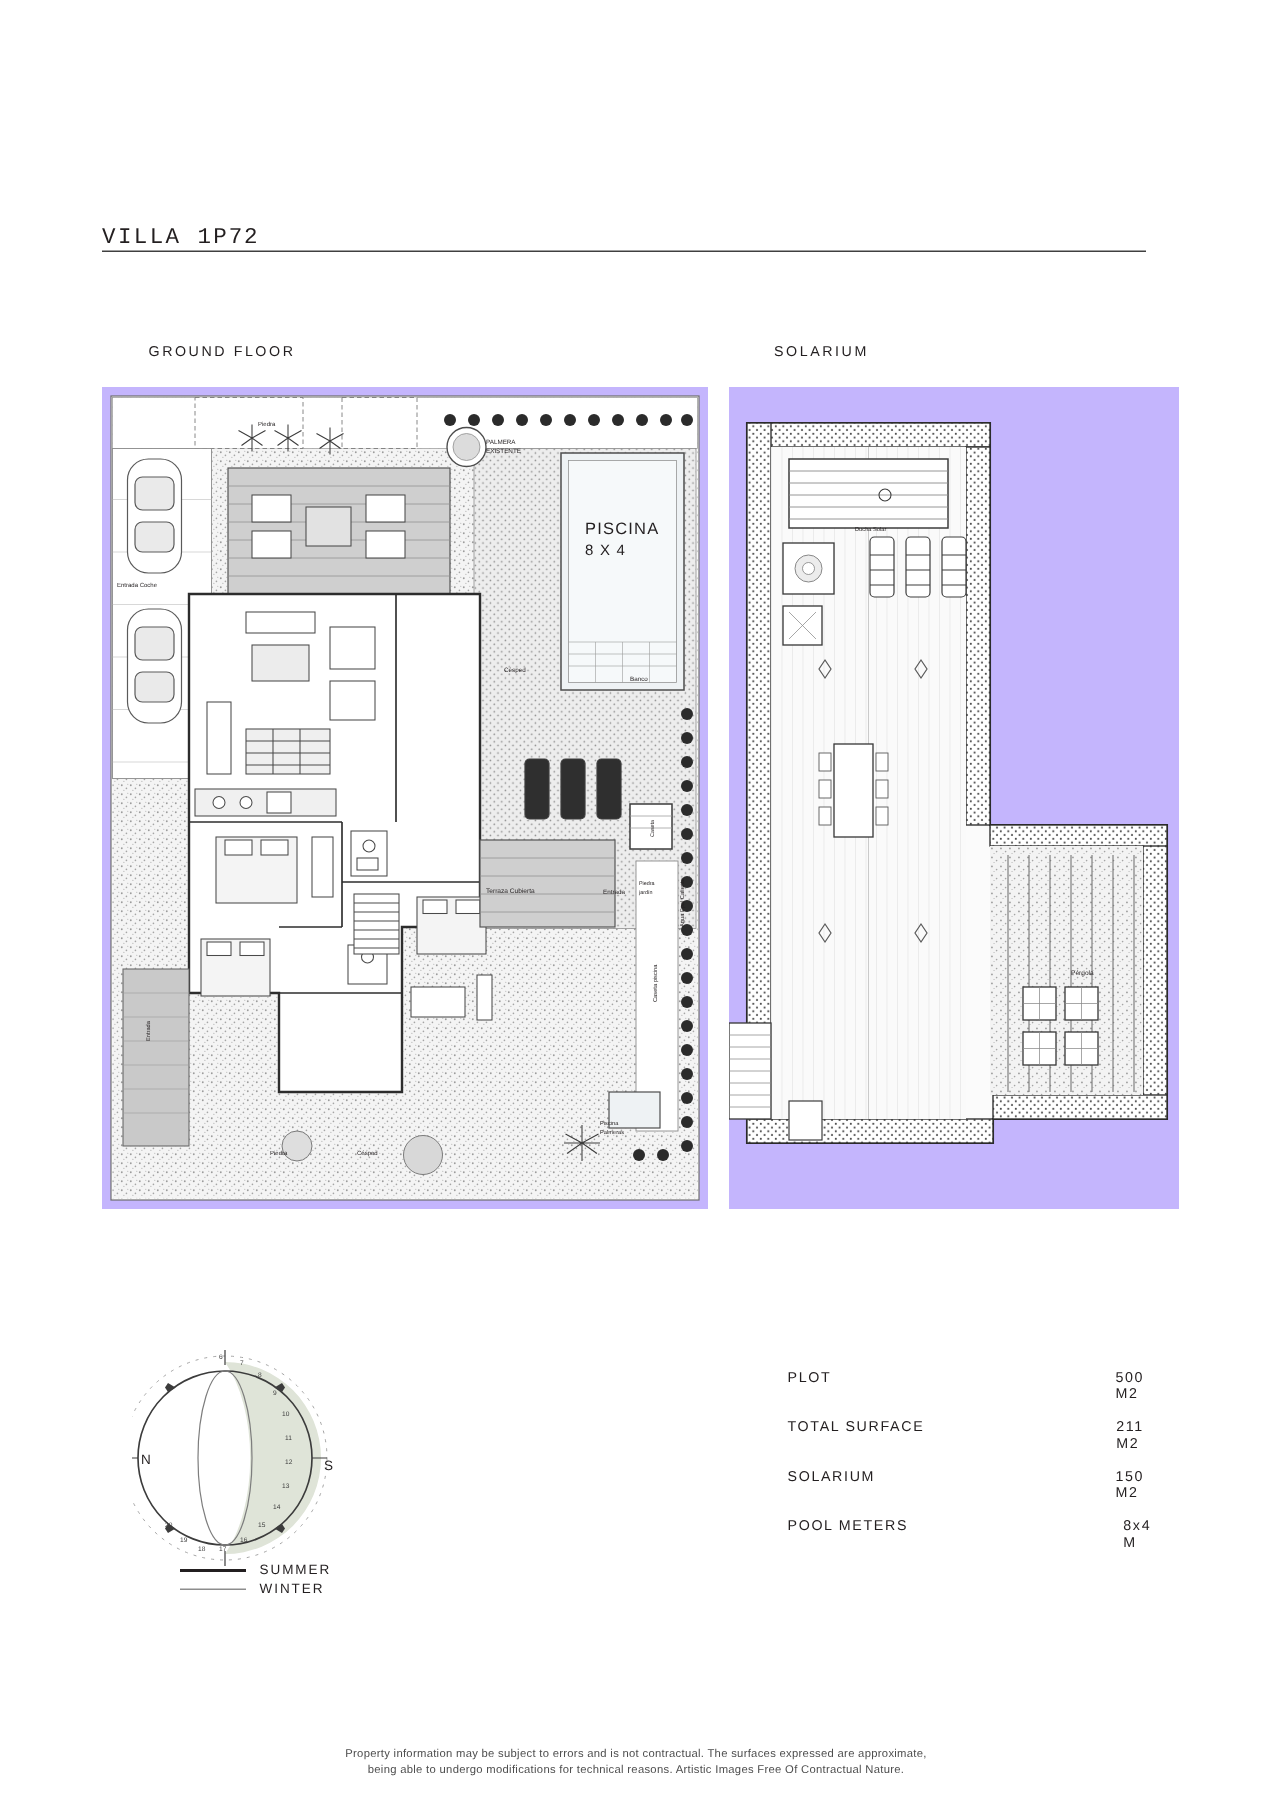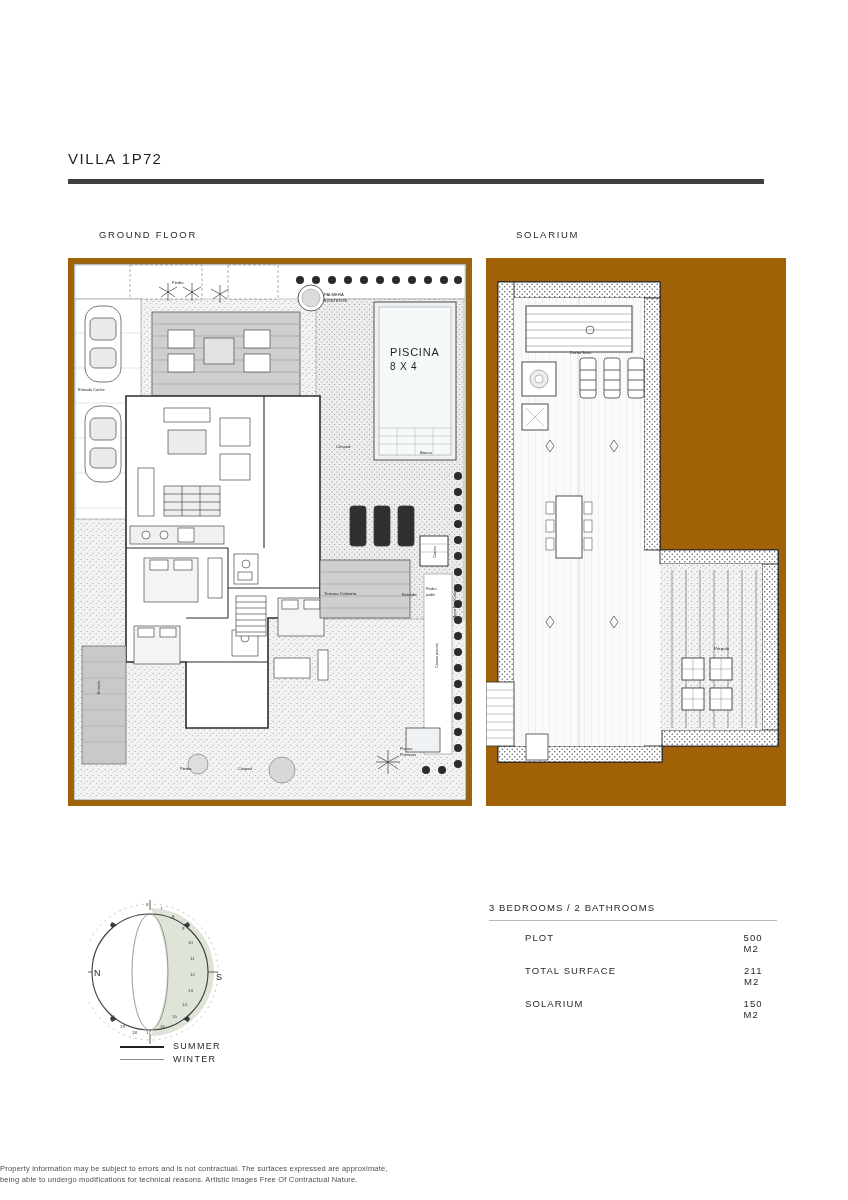--- a/index.html
+++ b/index.html
@@ -15,22 +15,23 @@
   }
 
   
   .header {
     position: absolute;
     left: 68px; top: 150px; width: 696px;
   }
   .header-row {
     display: flex;
     align-items: baseline;
-    padding-bottom: 12px;
-    border-bottom: 5px solid #404040;
+    padding-bottom: 0;
+    border-bottom: 1px solid #404040;
+    font-family: Liberation Mono, monospace;
   }
   .villa-title {
     font-size: 15px;
     letter-spacing: 1.6px;
     font-weight: 400;
     color: #231f20;
   }
   .plot-code {
     font-size: 15px;
     letter-spacing: 1.2px;
@@ -44,21 +45,21 @@
     letter-spacing: 1.7px;
     color: #231f20;
     text-align: right;
   }
   #t-ground { left: 99px; top: 229px; }
   #t-solarium { left: 516px; top: 229px; }
 
   
   .plan {
     position: absolute;
-    background: #a16207;
+    background: #c4b5fd;
   }
   #plan-ground { left: 68px; top: 258px; width: 404px; height: 548px; }
   #plan-solarium { left: 486px; top: 258px; width: 300px; height: 548px; }
 
   svg { display: block; }
 
   
   .compass-wrap { position: absolute; left: 88px; top: 888px; width: 180px; height: 170px; }
 
   .legend {
@@ -92,21 +93,21 @@
     letter-spacing: 1.1px;
     padding-top: 11px;
   }
   .spec-label { width: 215px; color: #231f20; margin-left: 36px; }
   .spec-value { color: #231f20; margin-left: 31px; }
 
   
   .footer {
     position: absolute;
     left: 0; top: 1163px; width: 848px;
-    text-align: left;
+    text-align: center;
     font-size: 7.5px;
     line-height: 11px;
     color: #4d4d4d;
     letter-spacing: .2px;
   }
 
   .lbl { font-family: "Liberation Sans", sans-serif; }
 </style>
 </head>
 <body>
@@ -515,32 +516,35 @@
     <span class="legend-line summer"></span>
     <span>SUMMER</span>
   </div>
   <div class="legend-row">
     <span class="legend-line winter"></span>
     <span>WINTER</span>
   </div>
 </div>
 
 <div class="specs">
-  <div class="specs-head">3 BEDROOMS / 2 BATHROOMS</div>
 
   <div class="spec-row">
     <div class="spec-label">PLOT</div>
     <div class="spec-value">500 M2</div>
   </div>
   <div class="spec-row">
     <div class="spec-label">TOTAL SURFACE</div>
     <div class="spec-value">211 M2</div>
   </div>
   <div class="spec-row">
     <div class="spec-label">SOLARIUM</div>
     <div class="spec-value">150 M2</div>
   </div>
+  <div class="spec-row">
+    <div class="spec-label">POOL METERS</div>
+    <div class="spec-value">8x4 M</div>
+  </div>
 </div>
 
 <div class="footer">
   <div>Property information may be subject to errors and is not contractual. The surfaces expressed are approximate,</div>
   <div>being able to undergo modifications for technical reasons. Artistic Images Free Of Contractual Nature.</div>
 </div>
 
 </body></html>

